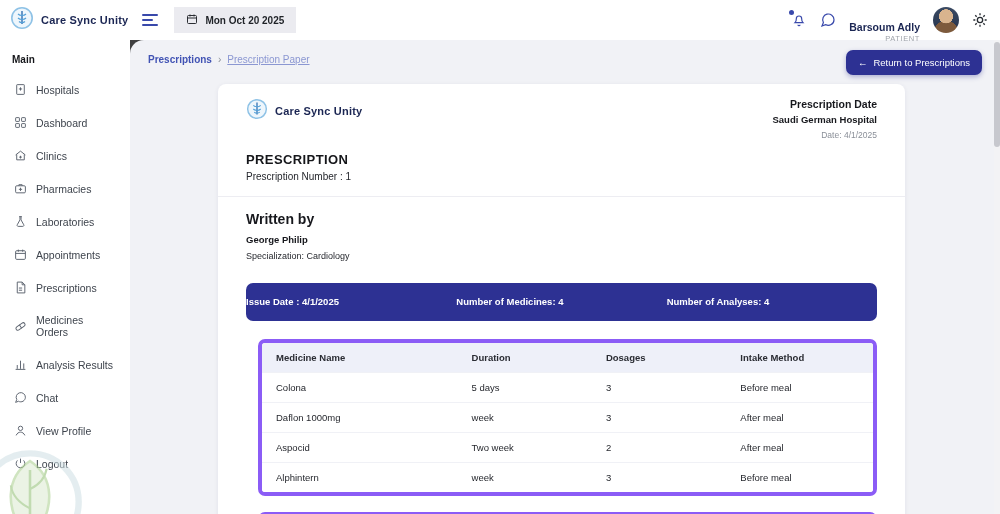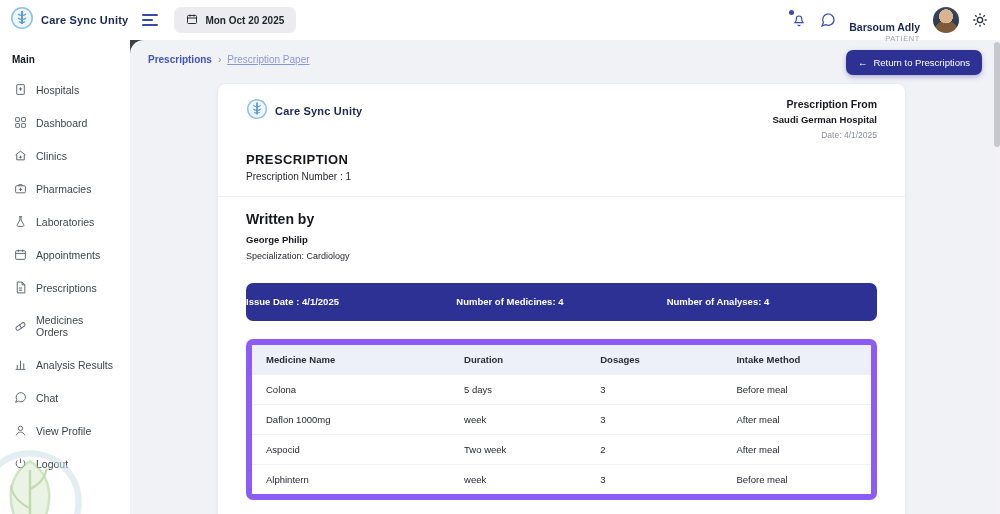--- a/index.html
+++ b/index.html
@@ -7,21 +7,21 @@
   body { font-family:"Liberation Sans", sans-serif; background:#ffffff; color:#1e2128; }
   .app { position:relative; width:1000px; height:514px; background:#404040; }
 
   
   .topbar { position:absolute; top:0; left:0; right:0; height:40px; background:#fff; display:flex; align-items:center; z-index:6; }
   .brand { display:flex; align-items:center; gap:7px; padding-left:10px; }
   .brand-name { font-size:11px; font-weight:bold; color:#1b2653; letter-spacing:.2px; }
   .menu-btn { margin-left:14px; width:16px; cursor:pointer; }
   .menu-btn i { display:block; height:2px; background:#3949ab; margin:3px 0; border-radius:1px; }
   .menu-btn i:nth-child(2){ width:11px; }
-  .date-pill { margin-left:16px; height:26px; background:#ebebf0; border-radius:7px; display:flex; align-items:center; gap:7px; padding:0 12px; cursor:pointer; }
+  .date-pill { margin-left:16px; height:26px; background:#ebebf0; border-radius:0; display:flex; align-items:center; gap:7px; padding:0 12px; cursor:pointer; }
   .date-pill .txt { font-size:10px; font-weight:bold; color:#1f2227; }
   .top-right { margin-left:auto; display:flex; align-items:center; gap:13px; padding-right:12px; }
   .icon-btn { position:relative; display:flex; align-items:center; cursor:pointer; }
   .bell-dot { position:absolute; top:-2px; left:-2px; width:5px; height:5px; border-radius:50%; background:#3949ab; }
   .user-meta { text-align:right; line-height:1.2;margin-top:24px; }
   .user-name { font-size:10.5px; font-weight:bold; color:#1b2653; }
   .user-role { font-size:7.5px; color:#a0a4ab; letter-spacing:.6px; }
   .avatar { width:26px; height:26px; border-radius:50%; cursor:pointer;
     background:
       radial-gradient(circle at 50% 36%, #d9b48e 0 33%, rgba(0,0,0,0) 34%),
@@ -57,21 +57,21 @@
   .from-hospital { font-size:9.5px; font-weight:bold; color:#17181d; line-height:1.3; margin-top:2px; }
   .from-date { font-size:8.5px; color:#8a8f98; margin-top:4px; }
   .rx-title { margin-top:12px; font-size:13px; font-weight:bold; letter-spacing:.4px; color:#15161a; }
   .rx-number { margin-top:4px; font-size:10px; color:#26282e; }
   .divider { border:none; border-top:1px solid #ededf2; margin:14px -28px 0; }
   .written { margin-top:14px; }
   .written-label { font-size:14px; font-weight:bold; color:#17181d; }
   .doctor-name { margin-top:7px; font-size:9.5px; font-weight:bold; color:#17181d; }
   .doctor-spec { margin-top:6px; font-size:9px; color:#26282e; }
   .banner { margin-top:22px; background:#2d3193; border-radius:7px; height:38px; display:grid; grid-template-columns:1fr 1fr 1fr; align-items:center; text-align:left; color:#fff; font-size:9.5px; font-weight:bold; }
-  .tbl-wrap { margin-top:18px; border:6px solid #8b5cf6; border-radius:7px; overflow:hidden; }
+  .tbl-wrap { margin-top:18px; border:4px solid #8b5cf6; border-radius:7px; overflow:hidden;margin-left:12px; }
   table { width:100%; border-collapse:collapse; font-size:9.5px; }
   thead th { background:#eef0f9; text-align:left; font-weight:bold; color:#2a2c33; padding:9px 14px; }
   tbody td { background:#fff; border-top:1px solid #f0f1f6; color:#26282e; padding:9px 14px; }
   .tbl-analysis { margin-top:16px; }
 
   
   .scrollbar { position:absolute; right:0; top:40px; bottom:0; width:6px; background:#f3f3f5; z-index:7; }
   .scroll-thumb { position:absolute; top:2px; right:0; width:6px; height:105px; background:#c7c8ce; border-radius:3px; cursor:pointer; }
 </style>
 </head>
@@ -277,21 +277,21 @@
           <span>
             <svg width="22" height="22" viewBox="0 0 24 24" fill="none">
               <circle cx="12" cy="12" r="10.2" fill="#eef6fc" stroke="#8ec2e6" stroke-width="1.6"></circle>
               <path d="M12 5v13" stroke="#2f6fb2" stroke-width="1.4"></path>
               <path d="M8 8c2 2 6 2 8 0M8 12c2 2 6 2 8 0M9 15.5c1.6 1.4 4.4 1.4 6 0" stroke="#55a1d8" stroke-width="1.2" fill="none"></path>
             </svg>
           </span>
           <span class="brand-name">Care Sync Unity</span>
         </div>
         <div class="paper-from">
-          <div class="from-label">Prescription From</div>
+          <div class="from-label">Prescription Date</div>
           <div class="from-hospital">Saudi German Hospital</div>
           <div class="from-date">Date: 4/1/2025</div>
         </div>
       </div>
 
       <div class="rx-title">PRESCRIPTION</div>
       <div class="rx-number">Prescription Number : 1</div>
 
       <hr class="divider">
 

